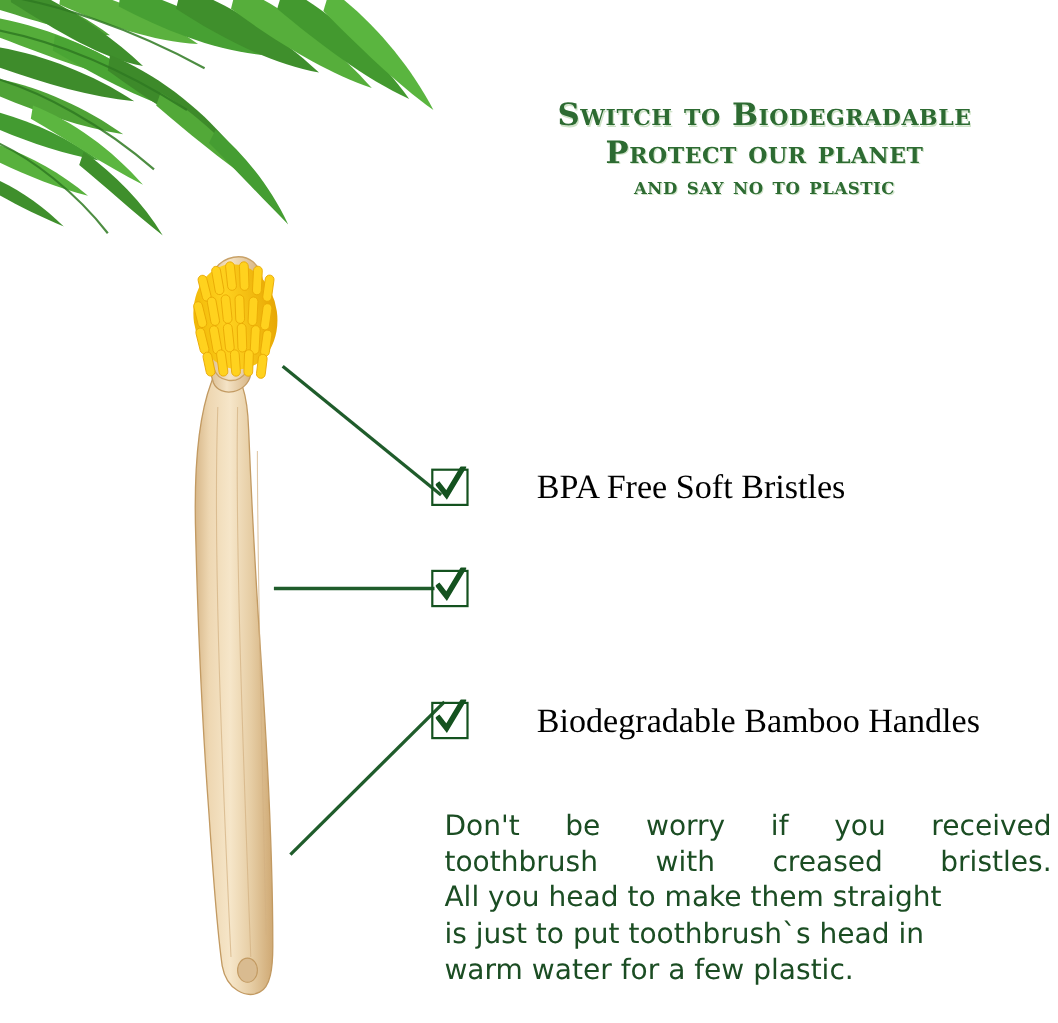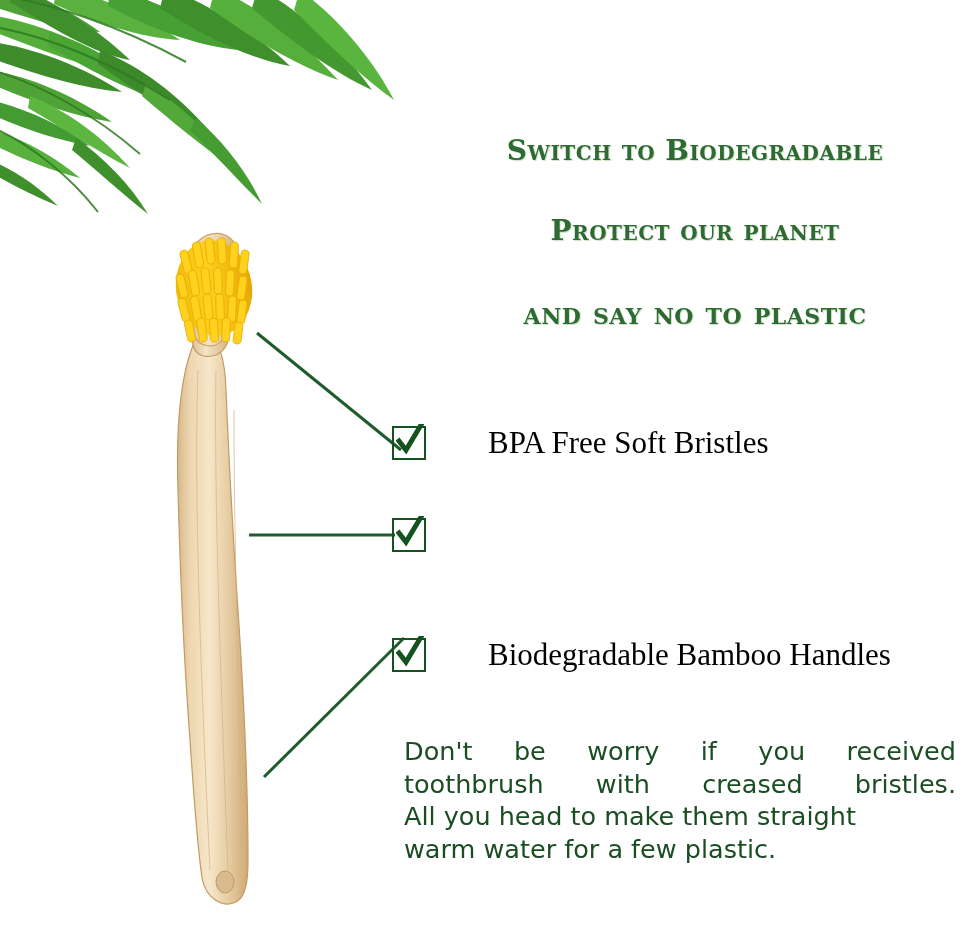--- a/index.html
+++ b/index.html
@@ -42,22 +42,22 @@
     text-align: center;
     color: #2d6b32;
     font-family: "DejaVu Serif", serif;
     font-weight: bold;
     line-height: 1.22;
     letter-spacing: 0.5px;
     text-shadow: 1px 1px 0 #cfe3c8;
   }
   .headline .l1 { font-size: 28px; display: block; }
   .headline .l2 { font-size: 28px; display: block; }
-  .headline .l3 { font-size: 32px; display: block; }
-  .sc { font-variant: small-caps; margin-top: 46px; }
+  .headline .l3 { font-size: 22px; display: block; }
+  .sc { font-variant: small-caps; }
 
   
   .brush {
     position: absolute;
     left: 140px;
     top: 230px;
     width: 200px;
     height: 680px;
   }
 
@@ -273,16 +273,17 @@
         <path d="M3 17 L10 26 L25 1" stroke="#14521f" stroke-width="5" fill="none" stroke-linecap="square"></path>
       </svg>
     </span>
     <span class="feature-label">Biodegradable Bamboo Handles</span>
   </div>
 
   <div class="note">
     <span class="line j">Don't be worry if you received</span>
     <span class="line j">toothbrush with creased bristles.</span>
     <span class="line">All you head to make them straight</span>
+    <span class="line">is just to put toothbrush`s head in</span>
     <span class="line">warm water for a few plastic.</span>
   </div>
 
 </div>
 
 </body></html>

